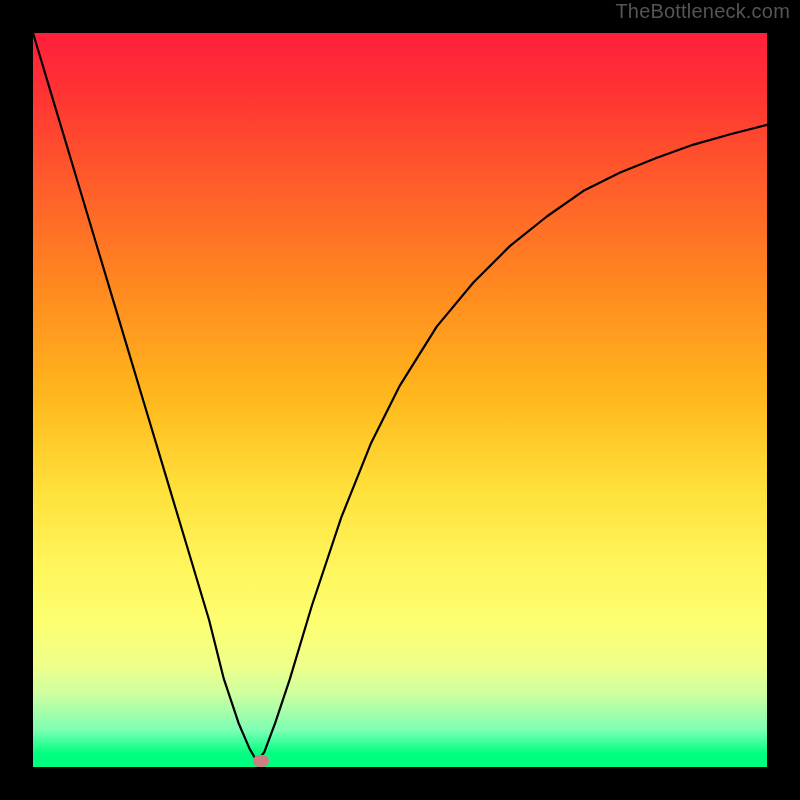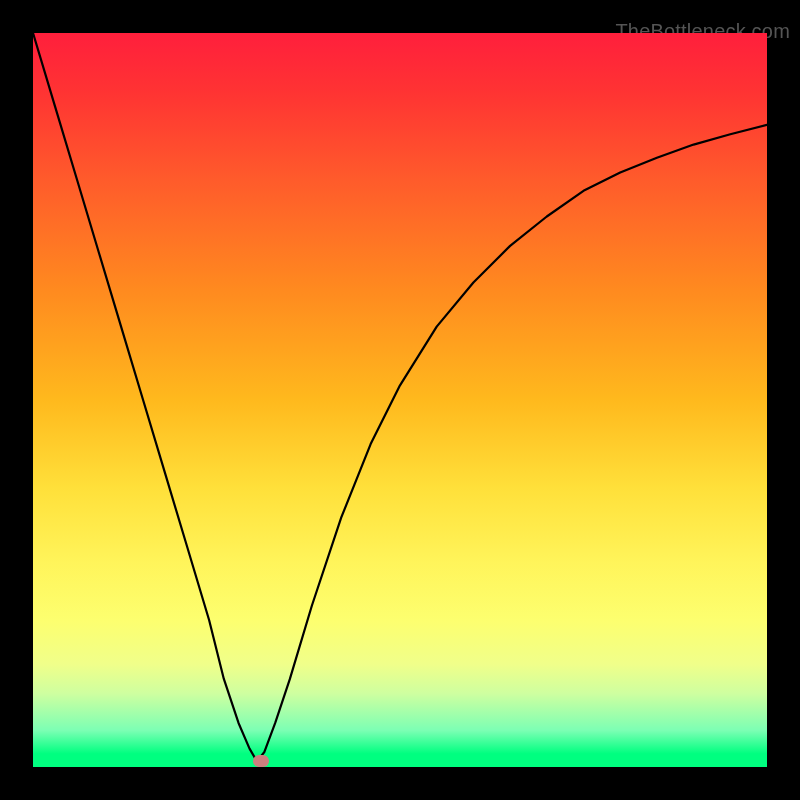--- a/index.html
+++ b/index.html
@@ -50,21 +50,21 @@
     position: absolute;
     width: 16px;
     height: 12px;
     border-radius: 6px;
     background: #cc7f7f;
     transform: translate(-50%, -50%);
     pointer-events: none;
   }
   .watermark {
     position: absolute;
-    top: 20px;
+    top: 0;
     right: 10px;
     color: #555555;
     font-size: 20px;
     font-weight: 500;
     letter-spacing: 0.2px;
     user-select: none;
   }
 </style>
 </head>
 <body>

